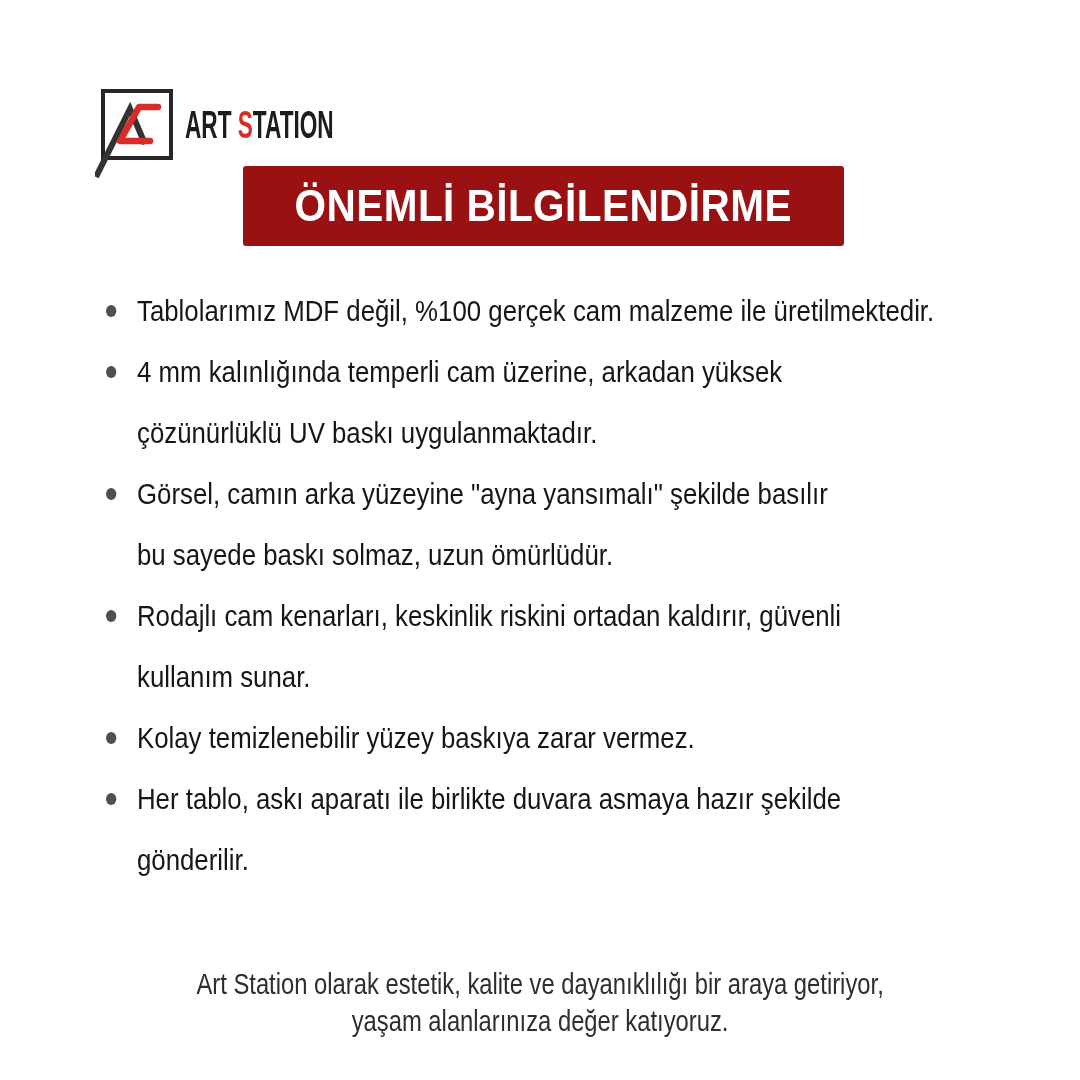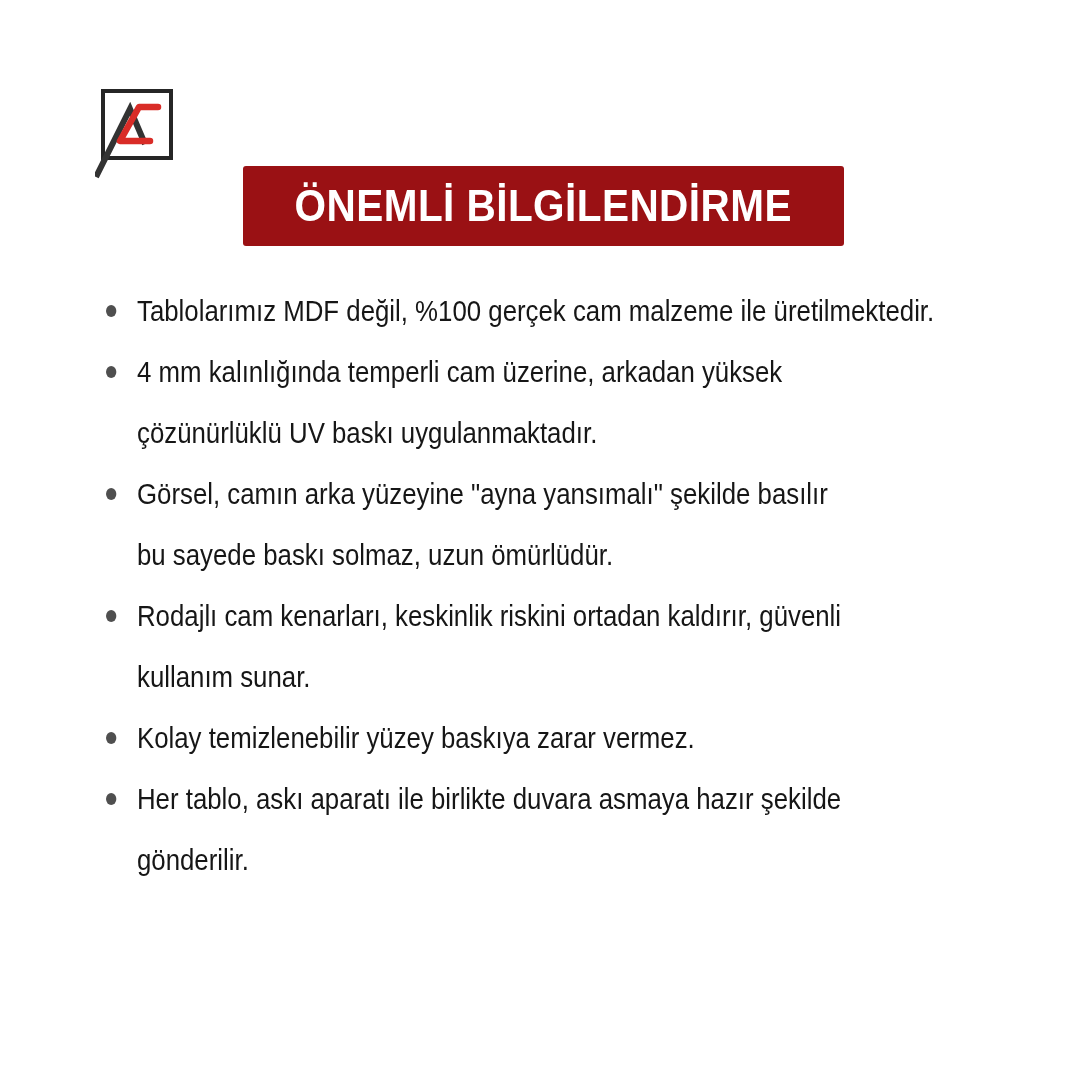--- a/index.html
+++ b/index.html
@@ -62,32 +62,39 @@
 </head>
 <body>
 
 <div class="canvas">
 
   <svg class="logo-mark" viewBox="0 0 100 100" aria-hidden="true">
     <rect x="8" y="8" width="68" height="67" fill="none" stroke="#262626" stroke-width="4"></rect>
     <path d="M1,94 L35,26 L50,61" fill="none" stroke="#333333" stroke-width="6" stroke-linejoin="miter"></path>
     <path d="M63,24 H44 L25,58 H55" fill="none" stroke="#D92C27" stroke-width="6.5" stroke-linejoin="round" stroke-linecap="round"></path>
   </svg>
+  <div class="brand">
+    <div class="brand-inner"><span>ART </span><span class="accent">S</span><span>TATION</span></div>
+  </div>
 
   <div class="banner">
     <span class="banner-text">ÖNEMLİ BİLGİLENDİRME</span>
   </div>
 
   <ul class="bullets">
     <li><span class="dot"></span><span class="bt">Tablolarımız MDF değil, %100 gerçek cam malzeme ile üretilmektedir.</span></li>
     <li><span class="dot"></span><span class="bt">4 mm kalınlığında temperli cam üzerine, arkadan yüksek
 çözünürlüklü UV baskı uygulanmaktadır.</span></li>
     <li><span class="dot"></span><span class="bt">Görsel, camın arka yüzeyine "ayna yansımalı" şekilde basılır
 bu sayede baskı solmaz, uzun ömürlüdür.</span></li>
     <li><span class="dot"></span><span class="bt">Rodajlı cam kenarları, keskinlik riskini ortadan kaldırır, güvenli
 kullanım sunar.</span></li>
     <li><span class="dot"></span><span class="bt">Kolay temizlenebilir yüzey baskıya zarar vermez.</span></li>
     <li><span class="dot"></span><span class="bt">Her tablo, askı aparatı ile birlikte duvara asmaya hazır şekilde
 gönderilir.</span></li>
   </ul>
 
+  <div class="footer">
+    <span class="footer-inner">Art Station olarak estetik, kalite ve dayanıklılığı bir araya getiriyor,
+yaşam alanlarınıza değer katıyoruz.</span>
+  </div>
 
 </div>
 
 </body></html>

